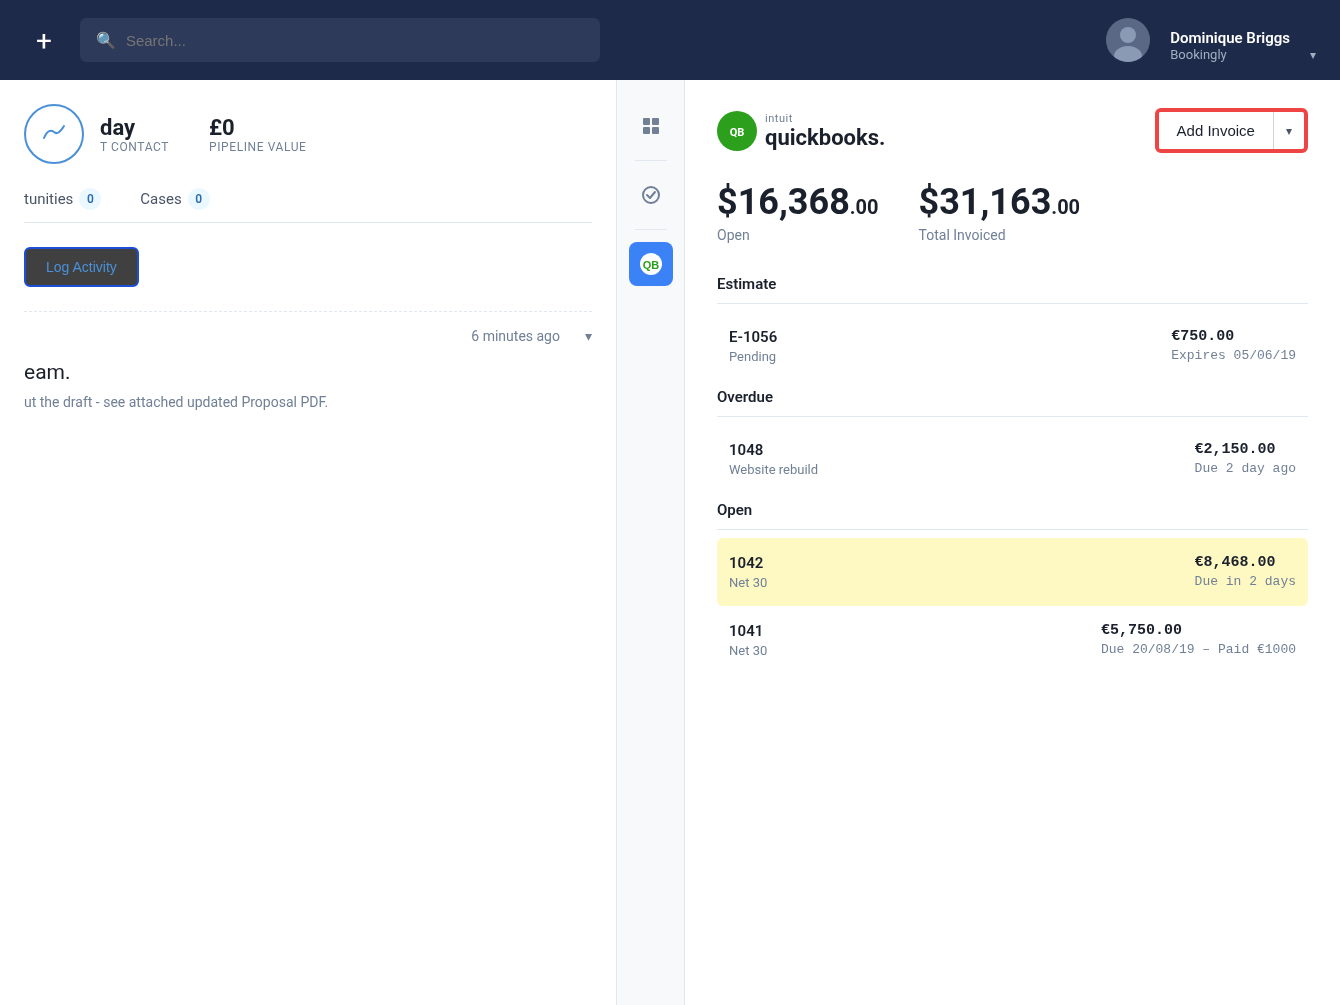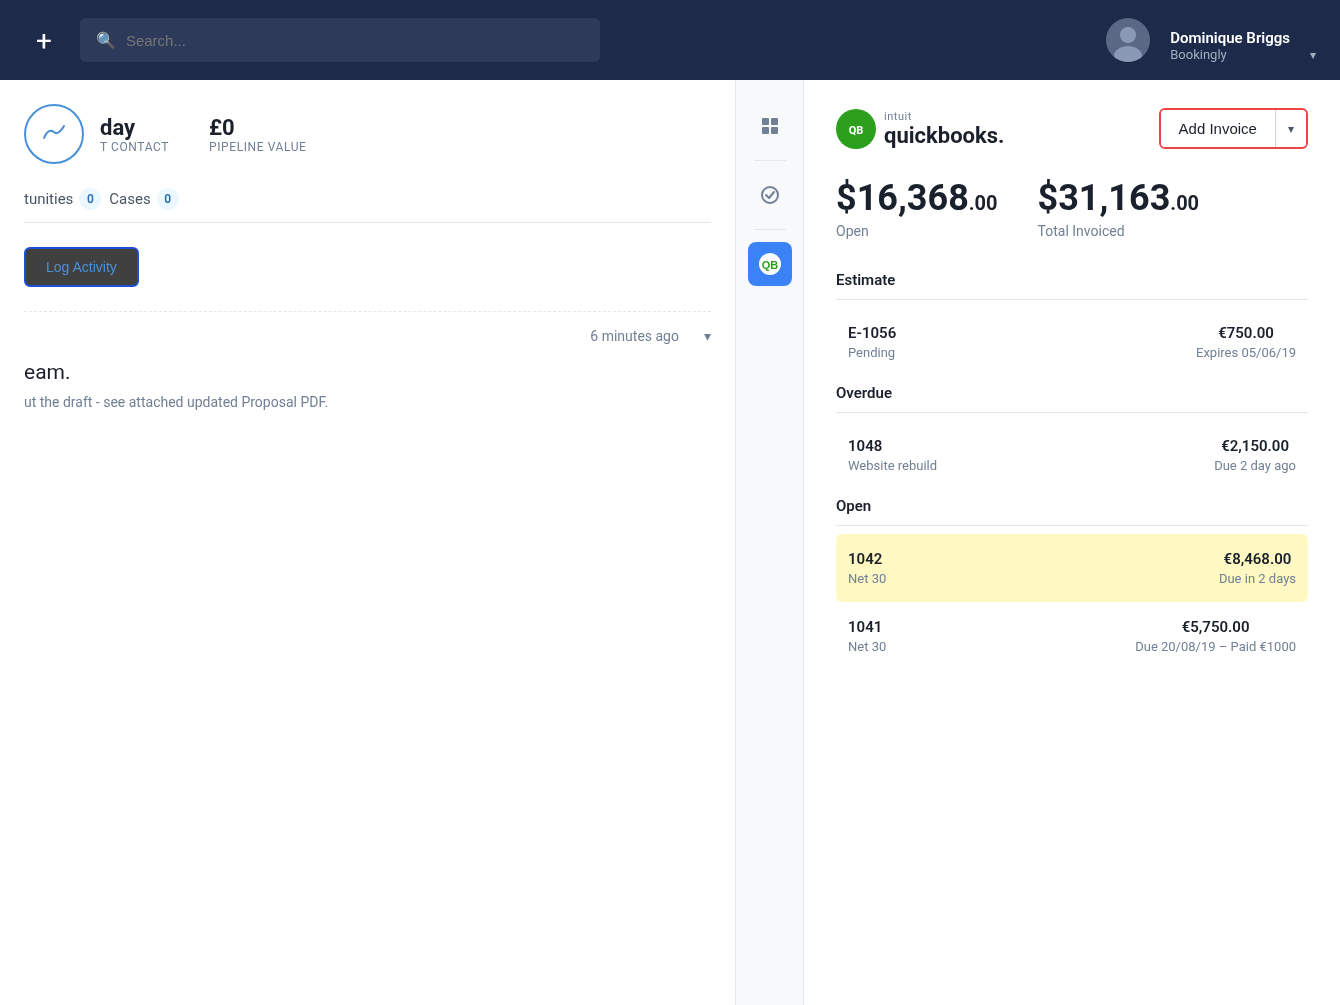--- a/index.html
+++ b/index.html
@@ -94,21 +94,21 @@
 
     
     .main-container {
       display: flex;
       margin-top: 80px;
       height: calc(1005px - 80px);
     }
 
     
     .left-panel {
-      width: 736px;
+      width: 617px;
       background: #ffffff;
       border-right: 1px solid #e2e8f0;
       overflow-y: auto;
       padding: 24px;
     }
 
     
     .left-header {
       display: flex;
       align-items: center;
@@ -149,21 +149,21 @@
     .pipeline-label {
       color: #718096;
       font-size: 12px;
       text-transform: uppercase;
       letter-spacing: 0.05em;
     }
 
     
     .tabs-row {
       display: flex;
-      gap: 8px;
+      gap: 39px;
       border-bottom: 1px solid #e2e8f0;
       margin-bottom: 24px;
     }
     .tab-item {
       display: flex;
       align-items: center;
       gap: 6px;
       padding-bottom: 12px;
       cursor: pointer;
       color: #4a5568;
@@ -296,21 +296,21 @@
     .qb-brand-main {
       font-size: 22px;
       font-weight: 700;
       color: #1a202c;
     }
 
     .add-invoice-btn {
       display: flex;
       align-items: center;
       gap: 0;
-      border: 2px solid #ef4444;
+      border: 4px solid #ef4444;
       border-radius: 6px;
       overflow: hidden;
     }
     .add-invoice-main {
       padding: 10px 18px;
       font-size: 15px;
       color: #1a202c;
       background: white;
       border: none;
       cursor: pointer;
@@ -371,21 +371,22 @@
       font-size: 15px;
       font-weight: 600;
       color: #1a202c;
     }
     .invoice-sub {
       font-size: 13px;
       color: #718096;
       margin-top: 3px;
     }
     .invoice-row-right {
-      text-align: center;
+      text-align: left;
+      font-family: Liberation Mono, monospace;
     }
     .invoice-amount {
       font-size: 15px;
       font-weight: 600;
       color: #1a202c;
     }
     .invoice-due {
       font-size: 13px;
       color: #718096;
       margin-top: 3px;

